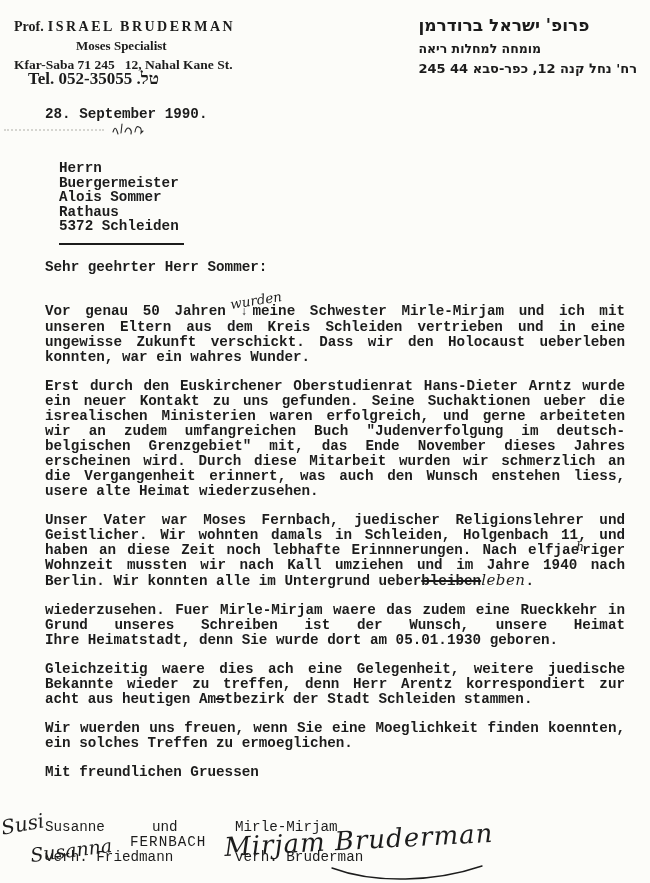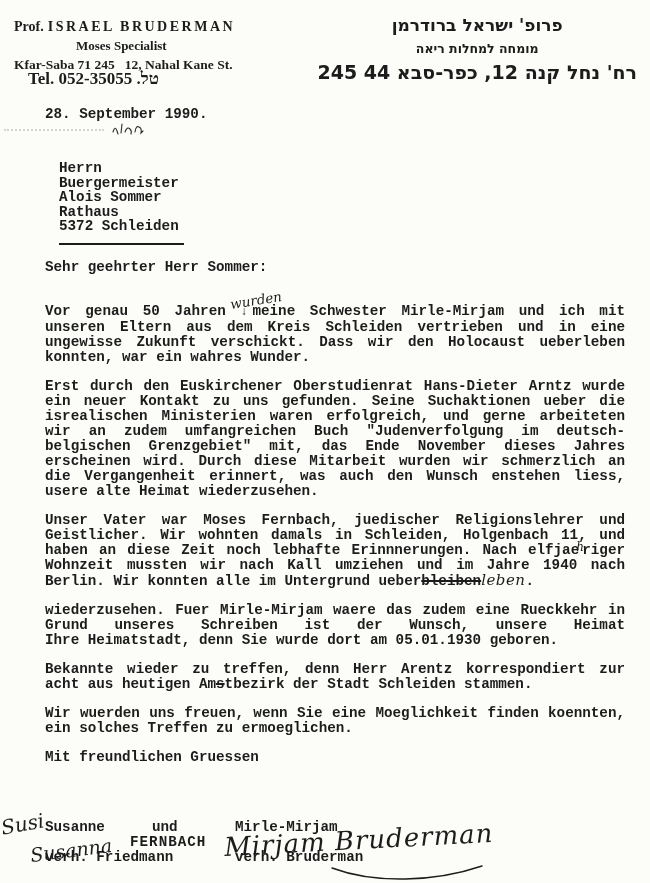--- a/index.html
+++ b/index.html
@@ -23,25 +23,25 @@
   }
   .serifb{font-family:"Liberation Serif","DejaVu Serif",serif;font-weight:700}
   .hand{font-family:"DejaVu Serif","Liberation Serif",serif;font-style:italic;color:var(--ink)}
 
   
   .hdr-left{position:absolute;left:14px;top:19px}
   .hl1{font-size:14px}
   .hl1 .caps{letter-spacing:2.5px;margin-left:4px}
   .hl2{font-size:13px;margin-top:3px;padding-left:62px}
   .hl3{font-size:13.5px;margin-top:3px;white-space:pre}
-  .hdr-right{position:absolute;right:13px;top:15px;text-align:center;direction:rtl;
+  .hdr-right{position:absolute;right:13px;top:15px;text-align:left;direction:rtl;
     font-family:"DejaVu Sans","Liberation Sans",sans-serif;font-weight:700}
   .hr1{font-size:17px}
   .hr2{font-size:12.5px;margin-top:6px}
-  .hr3{font-size:19px;margin-top:5px}
+  .hr3{font-size:13px;margin-top:5px}
   .tel-line{position:absolute;top:69px;left:0;width:582px;
     padding-left:28px;box-sizing:border-box;font-size:17px}
 
   
   .date-line{position:absolute;left:45px;top:107px}
   .date-scribble{position:absolute;left:110px;top:121px}
   .artifact-line{position:absolute;left:4px;top:129px;width:100px;height:0;
     border-top:2px dotted #c9c9c3;opacity:.75}
 
   
@@ -64,21 +64,21 @@
   .ins .word{position:absolute;left:-10px;bottom:12px;font-family:"DejaVu Serif",serif;
       font-style:italic;font-weight:400;font-size:13.5px;transform:rotate(-9deg);white-space:nowrap}
   .suph{display:inline-block;width:3px;position:relative;overflow:visible}
   .suph span{position:absolute;left:-3px;top:-14px;font-family:"DejaVu Serif",serif;
       font-style:italic;font-weight:400;font-size:12px}
   .closing{margin-top:14px}
 
   
   .sigblock{position:absolute;left:0;top:812px;width:650px;height:71px}
   .sig-typed{position:absolute;font-family:"Liberation Mono","DejaVu Sans Mono",monospace;
-      font-weight:700;font-size:14.25px;line-height:15px;white-space:pre}
+      font-weight:400;font-size:14.25px;line-height:15px;white-space:pre}
   .t-susanne{left:45px;top:8px}
   .t-und{left:152px;top:8px}
   .t-mirle{left:235px;top:8px}
   .t-fernbach{left:130px;top:23px;letter-spacing:1px}
   .t-verh-l{left:45px;top:38px}
   .t-verh-r{left:235px;top:38px}
   .hand-scribble{position:absolute;left:1px;top:0px;font-size:20px;transform:rotate(-10deg);white-space:nowrap}
   .hand-susanna{position:absolute;left:30px;top:27px;font-size:19px;transform:rotate(-7deg);white-space:nowrap}
   .hand-mirjam{position:absolute;left:224px;top:13px;font-size:26px;transform:rotate(-3deg);
       letter-spacing:1px;white-space:nowrap}
@@ -141,20 +141,21 @@
         <div class="tline just">haben an diese Zeit noch lebhafte Erinnnerungen. Nach elfjae<span class="suph"><span>h</span></span>riger</div>
         <div class="tline just">Wohnzeit mussten wir nach Kall umziehen und im Jahre 1940 nach</div>
         <div class="tline">Berlin. Wir konnten alle im Untergrund ueber<span class="st">bleiben</span><span class="hw">leben</span>.</div>
       </div>
       <div class="para">
         <div class="tline just">wiederzusehen. Fuer Mirle-Mirjam waere das zudem eine Rueckkehr in</div>
         <div class="tline just">Grund unseres Schreiben ist der Wunsch, unsere Heimat</div>
         <div class="tline">Ihre Heimatstadt, denn Sie wurde dort am 05.01.1930 geboren.</div>
       </div>
       <div class="para">
+        <div class="tline just">Gleichzeitig waere dies ach eine Gelegenheit, weitere juedische</div>
         <div class="tline just">Bekannte wieder zu treffen, denn Herr Arentz korrespondiert zur</div>
         <div class="tline">acht aus heutigen Am<span class="st">s</span>tbezirk der Stadt Schleiden stammen.</div>
       </div>
       <div class="para">
         <div class="tline just">Wir wuerden uns freuen, wenn Sie eine Moeglichkeit finden koennten,</div>
         <div class="tline">ein solches Treffen zu ermoeglichen.</div>
       </div>
     </div>
   <div class="closing">Mit freundlichen Gruessen</div>
 </div>

